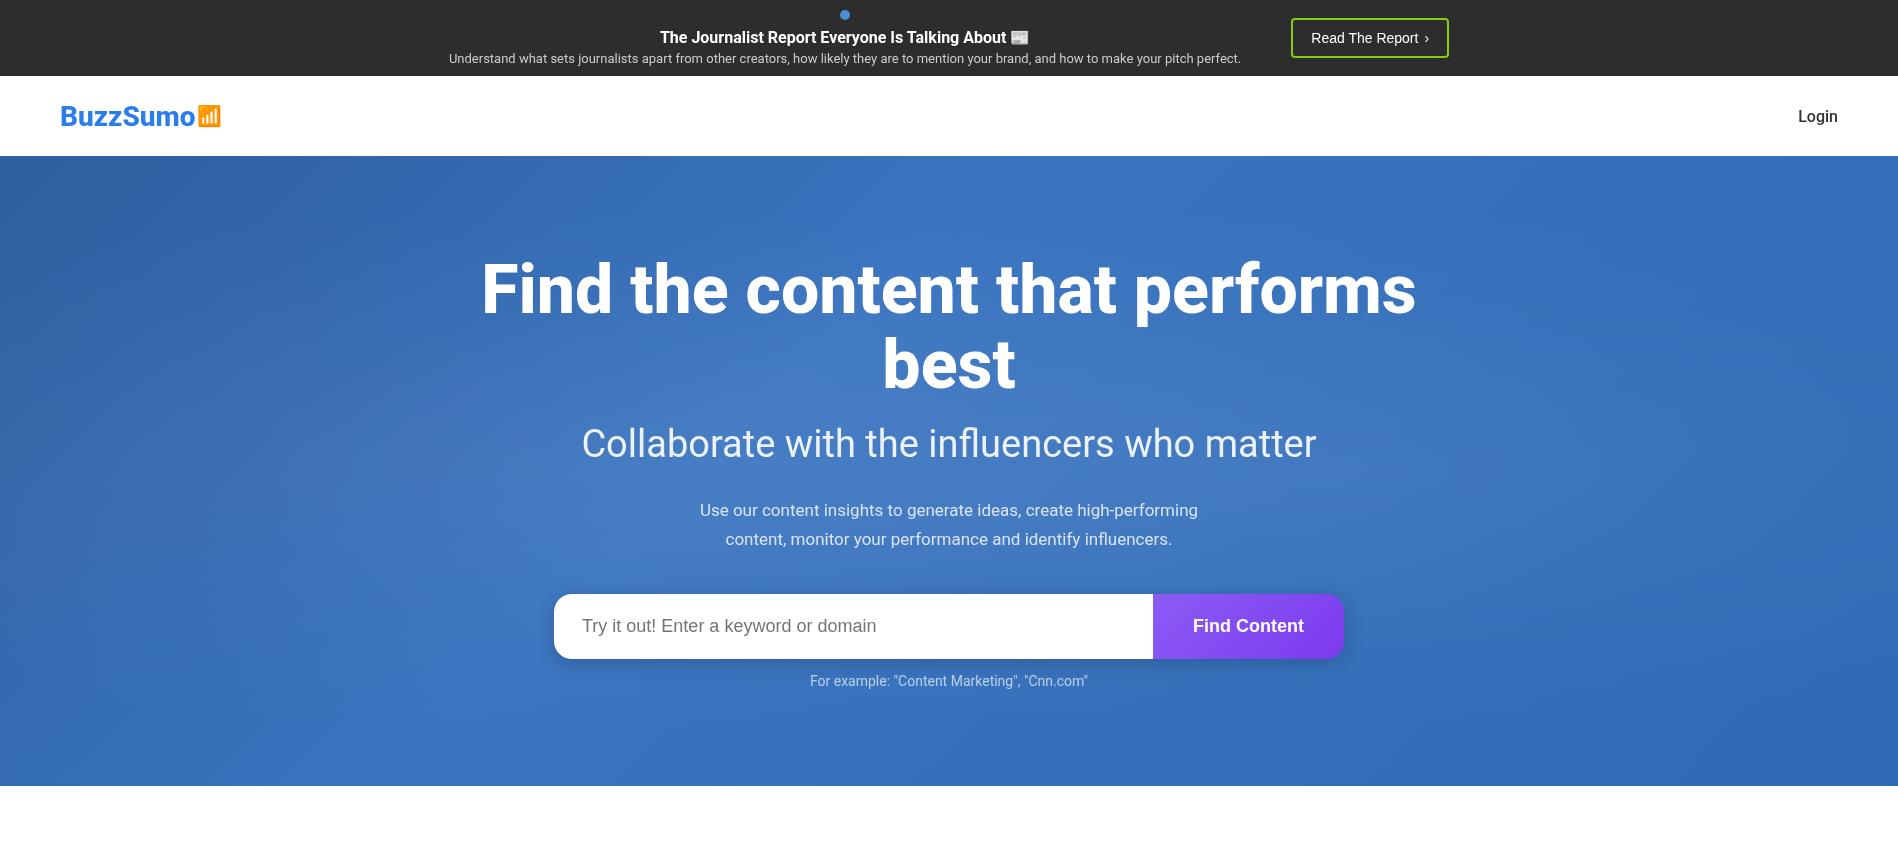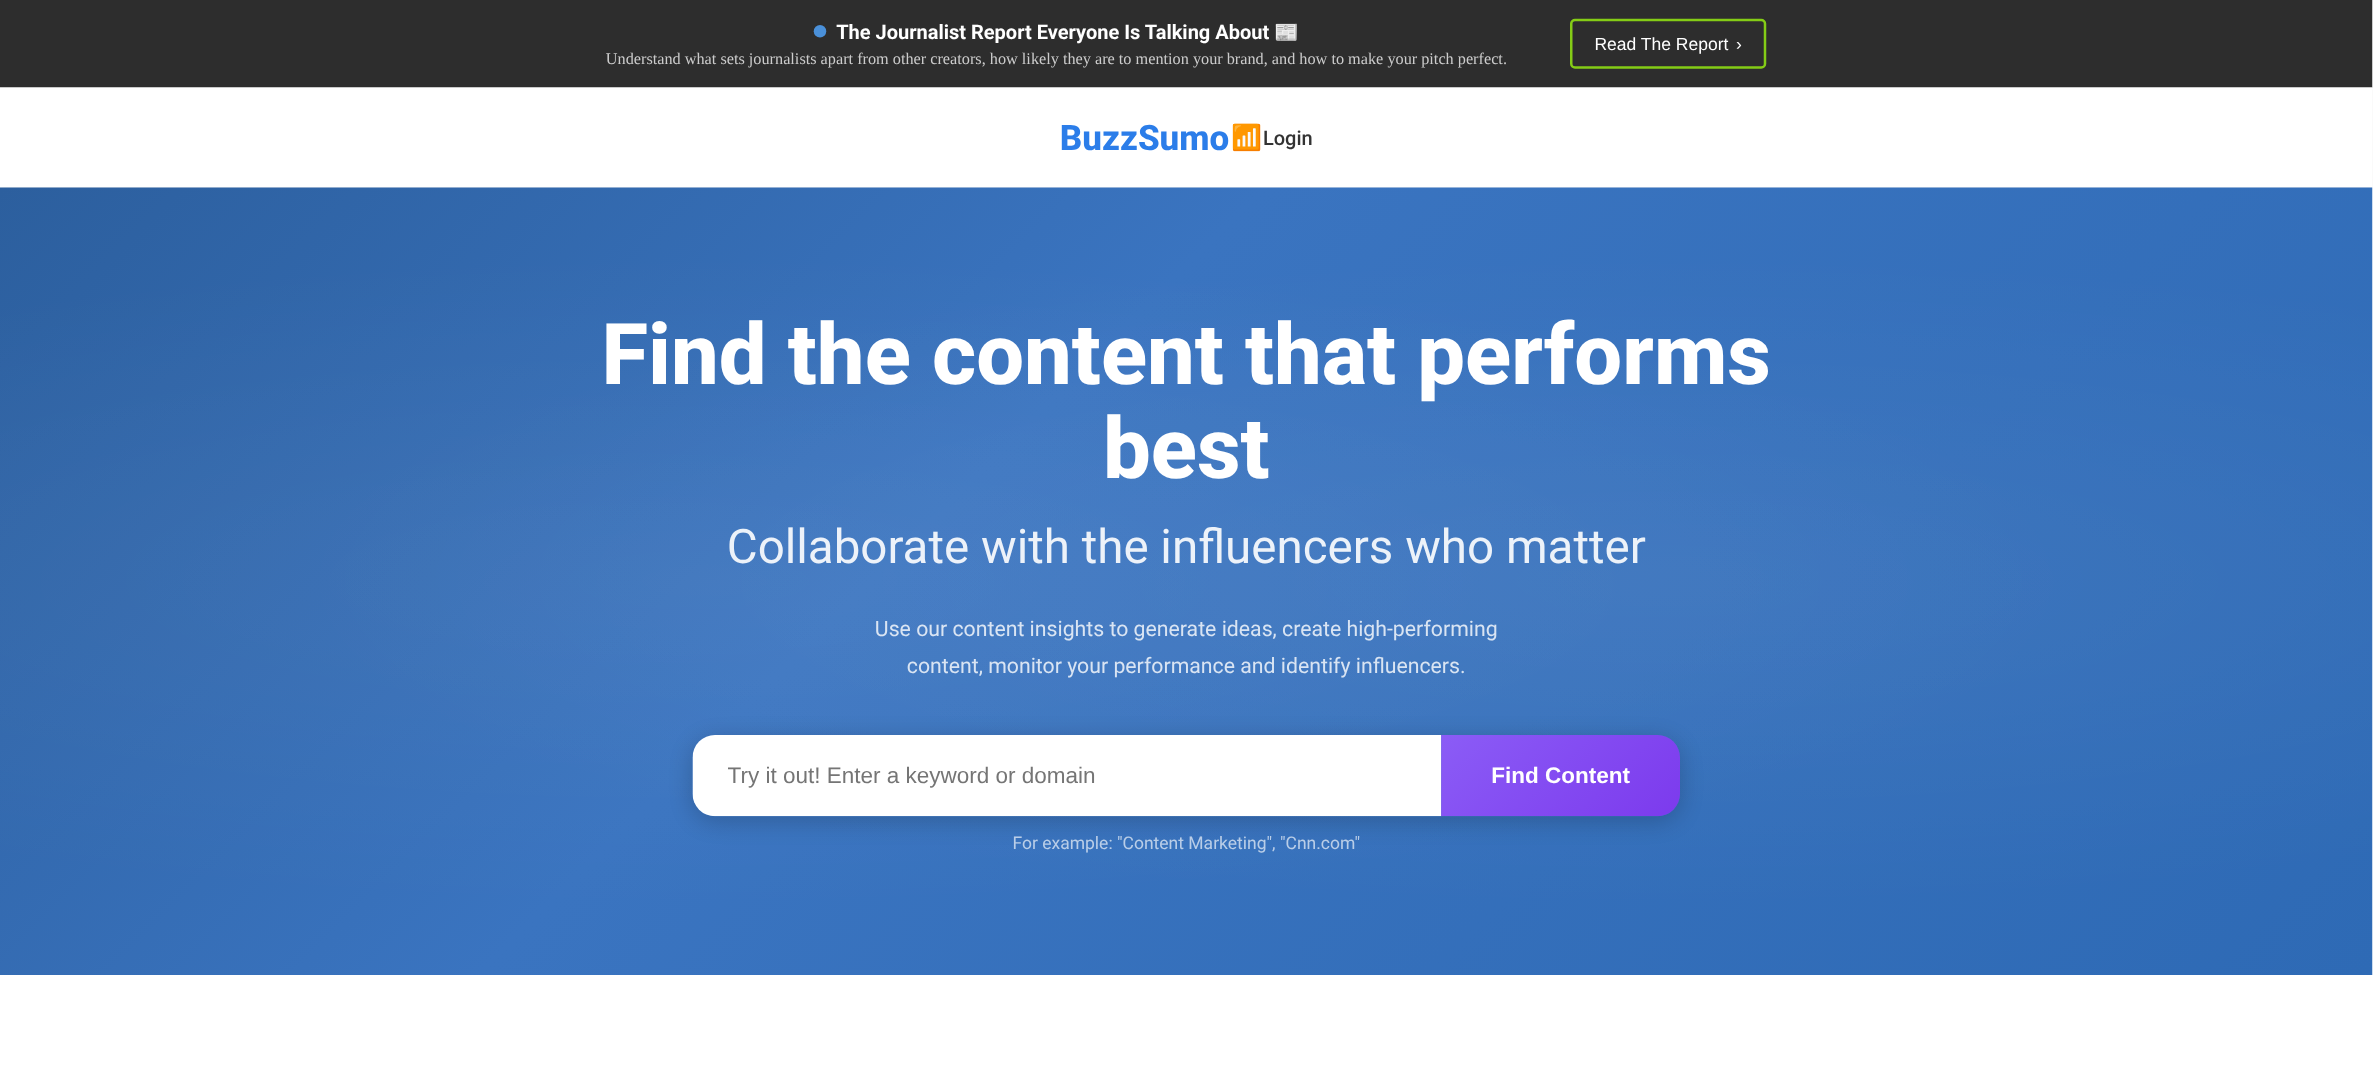--- a/index.html
+++ b/index.html
@@ -21,32 +21,32 @@
       flex-direction: column;
       align-items: center;
       gap: 4px;
     }
     .banner-title {
       display: flex;
       align-items: center;
       gap: 8px;
       font-size: 16px;
       font-weight: 700;
+      flex-direction: column;
     }
     .banner-dot {
       width: 10px;
       height: 10px;
       background-color: #4a90d9;
       border-radius: 50%;
       display: inline-block;
     }
     .banner-subtitle {
       font-size: 13px;
       color: #ccc;
-      font-family: Liberation Serif, serif;
     }
     .read-report-btn {
       background-color: transparent;
       border: 2px solid #84cc16;
       color: #fff;
       padding: 10px 18px;
       border-radius: 4px;
       cursor: pointer;
       font-size: 14px;
       display: flex;
@@ -54,21 +54,21 @@
       gap: 6px;
       white-space: nowrap;
       margin-left: 30px;
     }
 
     
     .navbar {
       background-color: #fff;
       display: flex;
       align-items: center;
-      justify-content: center;
+      justify-content: space-between;
       padding: 0 60px;
       height: 80px;
       box-shadow: 0 1px 3px rgba(0,0,0,0.1);
     }
     .logo {
       font-size: 28px;
       font-weight: 800;
       color: #2b7de9;
       text-decoration: none;
       display: flex;

